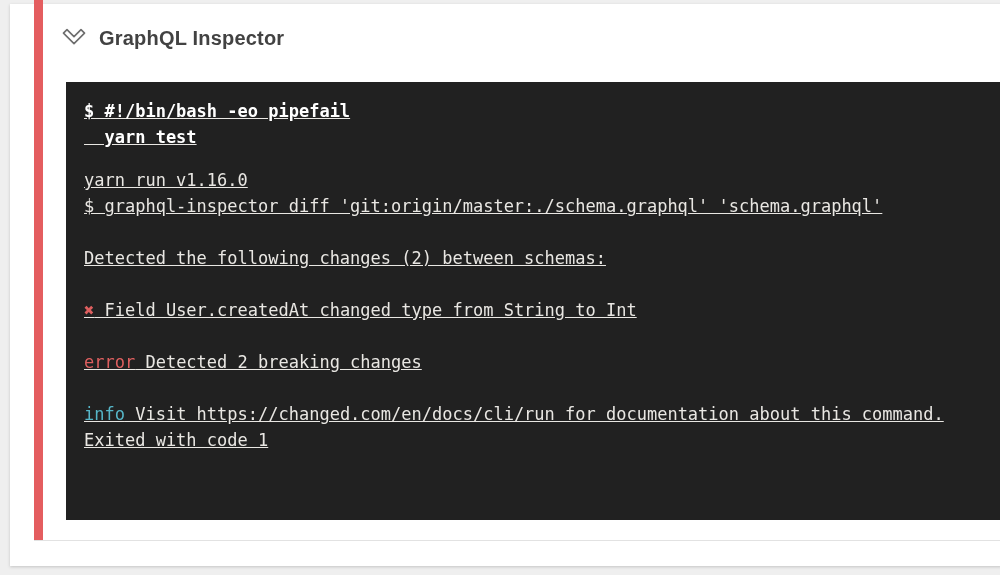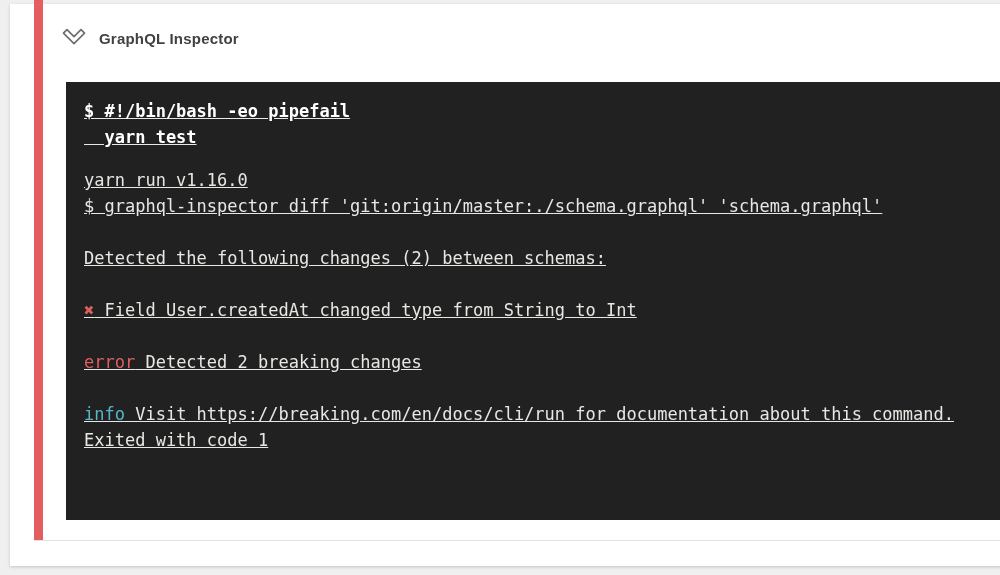--- a/index.html
+++ b/index.html
@@ -22,21 +22,21 @@
   .step-divider {
     position:absolute; left:34px; top:540px; width:966px; height:1px;
     background:#e2e2e2; z-index:2;
   }
   .step-header {
     position:absolute; left:56px; top:22px; height:32px;
     display:flex; align-items:center; cursor:pointer; z-index:2;
   }
   .chev-icon { width:28px; height:23px; margin-left:4px; display:block; }
   .step-title {
-    margin-left:11px; font-size:15px; font-weight:bold; color:#424242;
+    margin-left:11px; font-size:20px; font-weight:bold; color:#424242;
     letter-spacing:0.2px;
   }
   .terminal {
     position:absolute; left:66px; top:82px; width:934px; height:438px;
     background: var(--terminal-bg, #212121);
     padding:16px 0 0 18px;
     font-family:"DejaVu Sans Mono", monospace;
     font-size:17px; line-height:26px;
     color: var(--terminal-fg, #e9e7e3);
     overflow:hidden; z-index:1;text-decoration:underline;
@@ -71,16 +71,16 @@
   <div id="out-block">
       <div class="t-line"><span class="c-fg">yarn run v1.16.0</span></div>
       <div class="t-line"><span class="c-fg">$ graphql-inspector diff 'git:origin/master:./schema.graphql' 'schema.graphql'</span></div>
       <div class="t-line"></div>
       <div class="t-line"><span class="c-fg">Detected the following changes (2) between schemas:</span></div>
       <div class="t-line"></div>
       <div class="t-line"><span class="c-red">✖</span><span class="c-fg"> Field User.createdAt changed type from String to Int</span></div>
       <div class="t-line"></div>
       <div class="t-line"><span class="c-red">error</span><span class="c-fg"> Detected 2 breaking changes</span></div>
       <div class="t-line"></div>
-      <div class="t-line"><span class="c-cyan">info</span><span class="c-fg"> Visit https://breaking.com/en/docs/cli/run for documentation about this command.</span></div>
+      <div class="t-line"><span class="c-cyan">info</span><span class="c-fg"> Visit https://changed.com/en/docs/cli/run for documentation about this command.</span></div>
       <div class="t-line"><span class="c-fg">Exited with code 1</span></div>
     </div>
 </div>
 
 </body></html>

